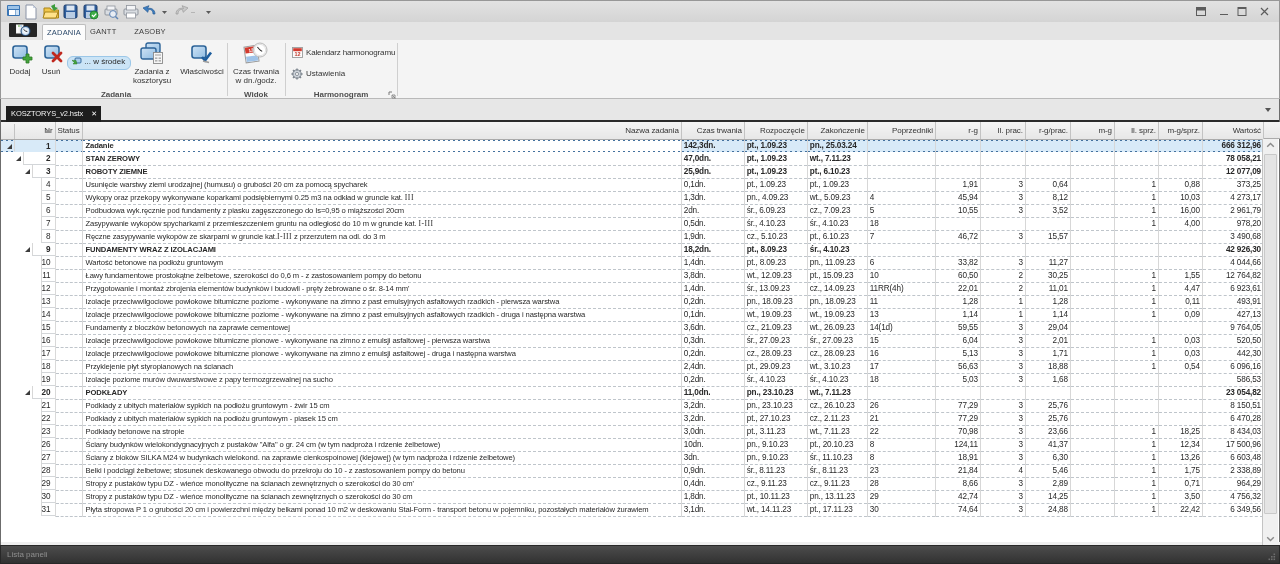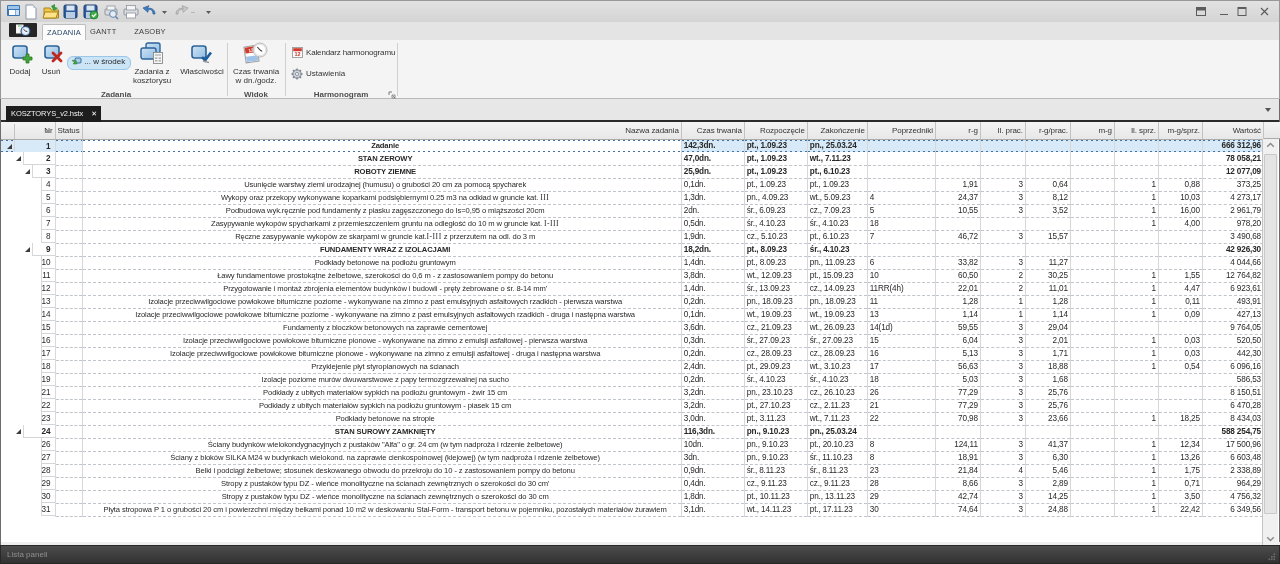--- a/index.html
+++ b/index.html
@@ -30,21 +30,21 @@
 #grid{position:absolute;left:0;top:122px;width:1280px;height:423px;background:#fff;border-left:1px solid #6c6c6c;border-right:1px solid #6c6c6c}
 table{border-collapse:collapse;table-layout:fixed;width:1263px;font-size:7.6px;letter-spacing:-0.1px;color:#282828}
 thead td{height:17px;background:linear-gradient(#f4f4f4,#e7e7e7);border-right:1px solid #c3c3c3;border-bottom:1px solid #ababab;text-align:right;color:#333;overflow:hidden;white-space:nowrap;padding:0 2px;font-size:8px;letter-spacing:-0.1px}
 tbody td{height:13px;border-right:1px solid #d7d7d7;border-bottom:1px dashed #bfc5cb;overflow:hidden;white-space:nowrap;padding:0 3px}
 tbody tr.b{font-weight:bold}
 td.nr{position:relative;border-right:1px solid #d9d9d9;border-bottom:none;padding:0}
 .nrline{position:absolute;top:0;bottom:0;border-left:1px solid #d7d7d7;border-bottom:1px solid #d3d6d9;right:0}
 .nrv{position:absolute;right:4px;top:0;line-height:13px;font-size:8.2px}
 .exp{position:absolute;top:4px;width:0;height:0;border-right:5px solid #3c3c3c;border-top:5px solid transparent}
 td.st{}
-td.nm{padding-left:10px;text-align:center}
+td.nm{padding-left:3px;text-align:left}
 .rn{font-family:"Liberation Serif",serif;letter-spacing:0.5px}
 td.lt{text-align:left;font-size:8.2px;letter-spacing:-0.15px;padding:0 2px}
 td.rt{text-align:right;padding-right:2px;font-size:8.2px;letter-spacing:-0.15px}
 tr.sel td{background-color:#d8eaf8;border-bottom-color:transparent;background-image:repeating-linear-gradient(90deg,#44719e 0 2px,transparent 2px 5px),repeating-linear-gradient(90deg,#44719e 0 2px,transparent 2px 5px);background-repeat:no-repeat;background-size:100% 1px,100% 1px;background-position:0 0,0 100%}
 tr.sel td.wv{background-image:repeating-linear-gradient(90deg,#44719e 0 2px,transparent 2px 5px),repeating-linear-gradient(90deg,#44719e 0 2px,transparent 2px 5px),repeating-linear-gradient(0deg,#44719e 0 2px,transparent 2px 5px);background-size:100% 1px,100% 1px,1px 100%;background-position:0 0,0 100%,100% 0}
 tr.sel td.nm{background-color:#fff}
 tr.sel td.nr .nrline{background:#d8eaf8;border-bottom-color:transparent}
 
 #vsb{position:absolute;right:1px;top:17px;width:16px;height:406px;background:#f0f0f0;border-left:1px solid #c3c3c3}
 .sbbtn{position:absolute;left:0;width:15px;height:13px;background:#f0f0f0}
@@ -353,21 +353,21 @@
           <td class="nr">
             <span class="nrline" style="left:40px"></span>
             <span class="nrv">5</span>
           </td>
           <td class="st"></td>
           <td class="nm">Wykopy oraz przekopy wykonywane koparkami podsiębiernymi 0.25 m3 na odkład w gruncie kat. <span class="rn">III</span></td>
           <td class="lt">1,3dn.</td>
           <td class="lt">pn., 4.09.23</td>
           <td class="lt">wt., 5.09.23</td>
           <td class="lt">4</td>
-          <td class="rt">24,37</td>
+          <td class="rt">45,94</td>
           <td class="rt">3</td>
           <td class="rt">8,12</td>
           <td class="rt"></td>
           <td class="rt">1</td>
           <td class="rt">10,03</td>
           <td class="rt wv">4 273,17</td>
         </tr>
 <tr class="r">
           <td class="nr">
             <span class="nrline" style="left:40px"></span>
@@ -444,21 +444,21 @@
           <td class="rt"></td>
           <td class="rt"></td>
           <td class="rt wv">42 926,30</td>
         </tr>
 <tr class="r">
           <td class="nr">
             <span class="nrline" style="left:40px"></span>
             <span class="nrv">10</span>
           </td>
           <td class="st"></td>
-          <td class="nm">Podkłady betonowe na podłożu gruntowym</td>
+          <td class="nm">Wartość betonowe na podłożu gruntowym</td>
           <td class="lt">1,4dn.</td>
           <td class="lt">pt., 8.09.23</td>
           <td class="lt">pn., 11.09.23</td>
           <td class="lt">6</td>
           <td class="rt">33,82</td>
           <td class="rt">3</td>
           <td class="rt">11,27</td>
           <td class="rt"></td>
           <td class="rt"></td>
           <td class="rt"></td>
@@ -628,20 +628,40 @@
           <td class="lt">śr., 4.10.23</td>
           <td class="lt">18</td>
           <td class="rt">5,03</td>
           <td class="rt">3</td>
           <td class="rt">1,68</td>
           <td class="rt"></td>
           <td class="rt"></td>
           <td class="rt"></td>
           <td class="rt wv">586,53</td>
         </tr>
+<tr class="r b">
+          <td class="nr">
+            <span class="nrline" style="left:31px"></span>
+            <i class="exp" style="left:24px"></i>
+            <span class="nrv">20</span>
+          </td>
+          <td class="st"></td>
+          <td class="nm">PODKŁADY</td>
+          <td class="lt">11,0dn.</td>
+          <td class="lt">pn., 23.10.23</td>
+          <td class="lt">wt., 7.11.23</td>
+          <td class="lt"></td>
+          <td class="rt"></td>
+          <td class="rt"></td>
+          <td class="rt"></td>
+          <td class="rt"></td>
+          <td class="rt"></td>
+          <td class="rt"></td>
+          <td class="rt wv">23 054,82</td>
+        </tr>
 <tr class="r">
           <td class="nr">
             <span class="nrline" style="left:40px"></span>
             <span class="nrv">21</span>
           </td>
           <td class="st"></td>
           <td class="nm">Podkłady z ubitych materiałów sypkich na podłożu gruntowym - żwir 15 cm</td>
           <td class="lt">3,2dn.</td>
           <td class="lt">pn., 23.10.23</td>
           <td class="lt">cz., 26.10.23</td>
@@ -684,40 +704,20 @@
           <td class="lt">pt., 3.11.23</td>
           <td class="lt">wt., 7.11.23</td>
           <td class="lt">22</td>
           <td class="rt">70,98</td>
           <td class="rt">3</td>
           <td class="rt">23,66</td>
           <td class="rt"></td>
           <td class="rt">1</td>
           <td class="rt">18,25</td>
           <td class="rt wv">8 434,03</td>
-        </tr>
-<tr class="r b">
-          <td class="nr">
-            <span class="nrline" style="left:22px"></span>
-            <i class="exp" style="left:15px"></i>
-            <span class="nrv">24</span>
-          </td>
-          <td class="st"></td>
-          <td class="nm">STAN SUROWY ZAMKNIĘTY</td>
-          <td class="lt">116,3dn.</td>
-          <td class="lt">pn., 9.10.23</td>
-          <td class="lt">pn., 25.03.24</td>
-          <td class="lt"></td>
-          <td class="rt"></td>
-          <td class="rt"></td>
-          <td class="rt"></td>
-          <td class="rt"></td>
-          <td class="rt"></td>
-          <td class="rt"></td>
-          <td class="rt wv">588 254,75</td>
         </tr>
 <tr class="r">
           <td class="nr">
             <span class="nrline" style="left:40px"></span>
             <span class="nrv">26</span>
           </td>
           <td class="st"></td>
           <td class="nm">Ściany budynków wielokondygnacyjnych z pustaków "Alfa" o gr. 24 cm (w tym nadproża i rdzenie żelbetowe)</td>
           <td class="lt">10dn.</td>
           <td class="lt">pn., 9.10.23</td>

